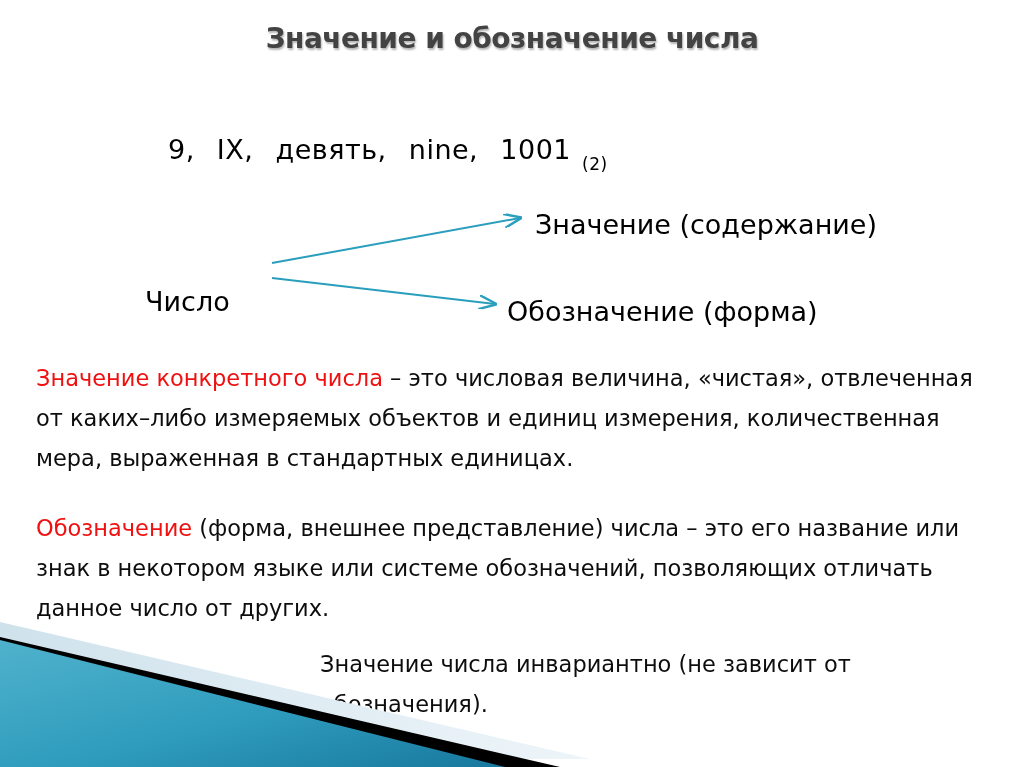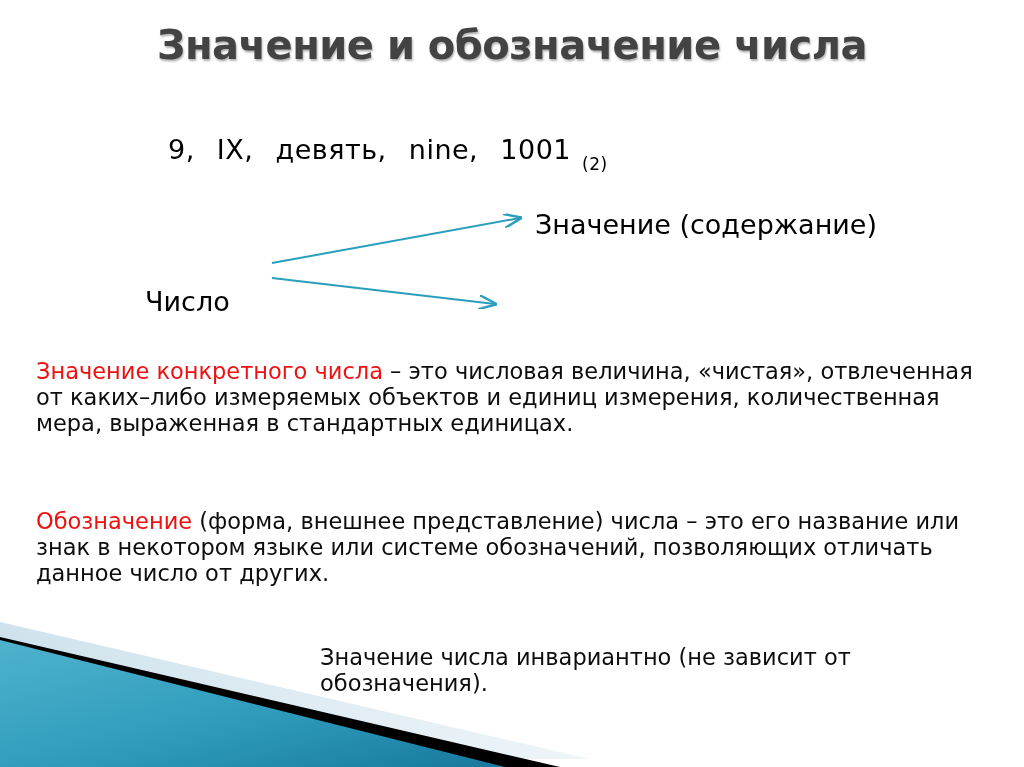--- a/index.html
+++ b/index.html
@@ -21,21 +21,21 @@
   }
 
   
   .slide-title {
     position: absolute;
     left: 0;
     top: 22px;
     width: 1024px;
     text-align: center;
     font-family: "DejaVu Sans", sans-serif;
-    font-size: 40px;
+    font-size: 28px;
     font-weight: bold;
     letter-spacing: -0.5px;
     color: #434343;
     text-shadow: 1px 2px 2px rgba(120,120,120,0.55);
     white-space: nowrap;
   }
 
   
   .notation-line {
     position: absolute;
@@ -86,21 +86,21 @@
     white-space: nowrap;
     margin-top: 8px;
   }
   .node-branch.top { left: 535px; top: 201px; }
   .node-branch.bottom { left: 507px; top: 288px; }
 
   
   .para {
     position: absolute;
     font-size: 22.5px;
-    line-height: 26px;
+    line-height: 40px;
     color: #0d0d0d;
     width: 945px;
   }
   .para .hl { color: #ef1111; }
   .para-1 { left: 36px; top: 358px; }
   .para-2 { left: 36px; top: 508px; }
   .para-3 { left: 320px; top: 644px; width: 660px; }
 
   
   .decor {
@@ -136,20 +136,21 @@
       </defs>
       <line x1="272" y1="73" x2="520" y2="28" stroke="#2a9ebd" stroke-width="2" marker-end="url(#arrowhead)"></line>
       <line x1="272" y1="88" x2="495" y2="114" stroke="#2a9ebd" stroke-width="2" marker-end="url(#arrowhead)"></line>
     </svg>
   </div>
 
   <div class="node-source">Число</div>
 
   <div class="node-branch top">Значение (содержание)</div>
 
+  <div class="node-branch bottom">Обозначение (форма)</div>
 
   <div class="para para-1">
     <span class="hl">Значение конкретного числа</span><span> – это числовая величина, «чистая», отвлеченная от каких–либо измеряемых объектов и единиц измерения, количественная мера, выраженная в стандартных единицах.</span>
   </div>
 
   <div class="para para-3">Значение числа инвариантно (не зависит от обозначения).</div>
 
   <div class="para para-2">
     <span class="hl">Обозначение</span><span> (форма, внешнее представление) числа – это его название или знак в некотором языке или системе обозначений, позволяющих отличать данное число от других.</span>
   </div>

